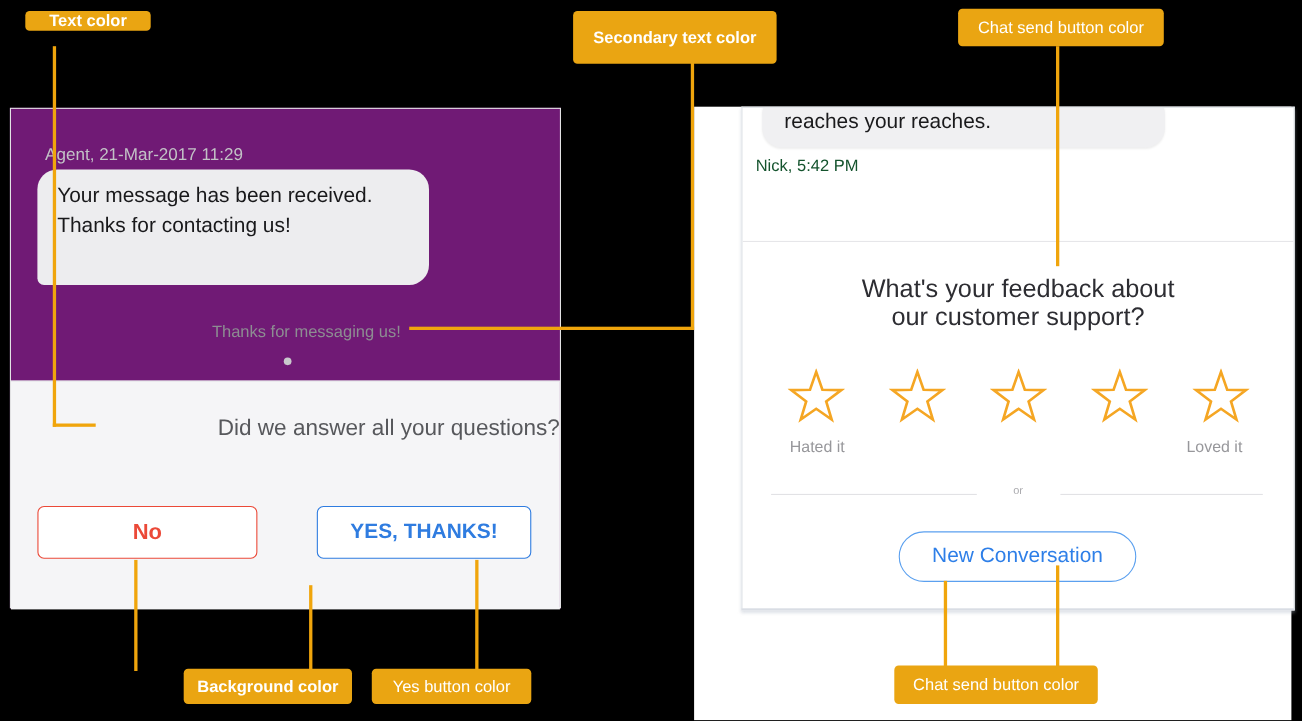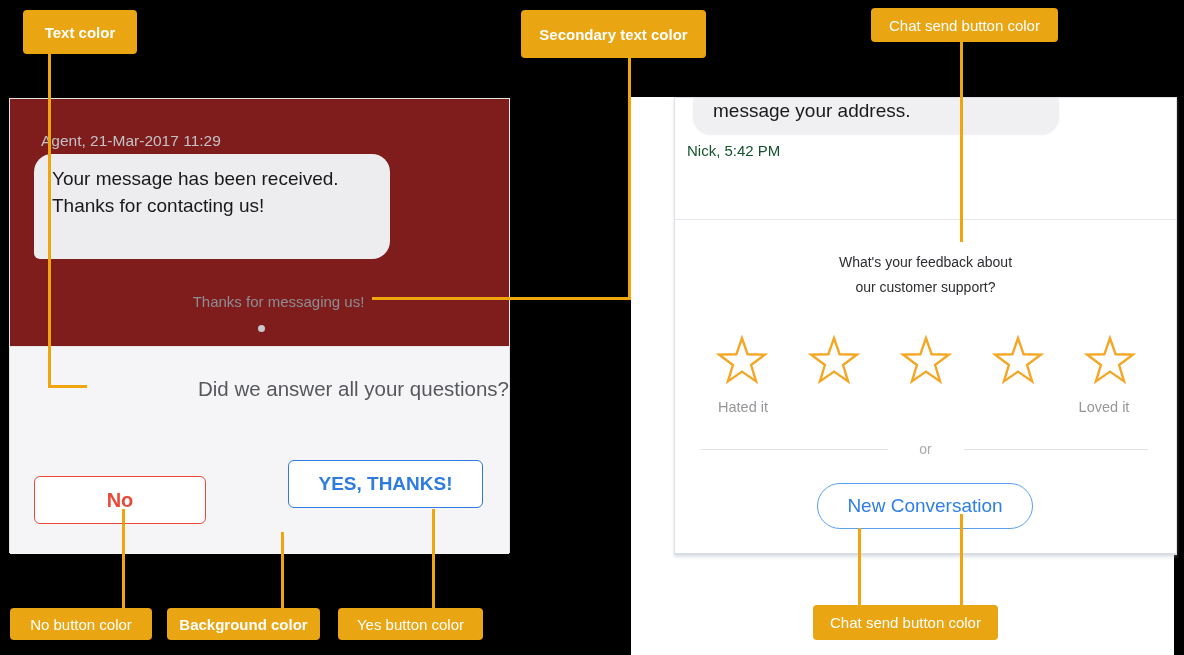--- a/index.html
+++ b/index.html
@@ -1,64 +1,64 @@
 <!DOCTYPE html>
 <html style="--callout-bg: #EAA512; --callout-text: #FFFFFF; --connector: #F0A50C; --no-button: #EB4938; --yes-button: #2F7CE0; --star: #F5A623; --new-conversation: #2E7FE8; --background-section: #F5F5F7;"><head>
 <meta charset="utf-8">
 <style>
   html,body{margin:0;padding:0;background:#000;}
   *{box-sizing:border-box;font-family:"Liberation Sans","DejaVu Sans",sans-serif;}
   .canvas{position:relative;width:1184px;height:655px;background:#000;overflow:hidden;}
 
   
   .panel-left{position:absolute;left:9px;top:98px;width:501px;height:455px;
-    background:#7f1d1d;border:1px solid #e2e2e4;}
+    background:#701a75;border:1px solid #e2e2e4;}
   .lp-timestamp{position:absolute;left:31px;top:33px;font-size:15.5px;color:#c2c2c6;}
   .lp-bubble{position:absolute;left:24px;top:55px;width:356px;height:105px;
     background:#ededef;border-radius:18px 18px 18px 6px;
     padding:11px 18px;font-size:19px;line-height:27px;color:#19191b;}
   .lp-secondary{position:absolute;left:0;top:194px;width:100%;text-align:center;
     font-size:15px;color:#8d8d92;padding-left:38px;}
   .lp-dot{position:absolute;left:248px;top:226px;width:7px;height:7px;border-radius:50%;
     background:#c9c9cd;}
   .lp-bottom{position:absolute;left:0;top:247px;width:100%;height:208px;
     background:var(--background-section,#f5f5f7);border-top:1px solid #e7e7ea;}
   .lp-question{position:absolute;left:0;top:30px;width:100%;text-align:right;
     font-size:20.5px;color:#57585c;}
   .btn{position:absolute;top:113px;height:48px;background:#fff;border-radius:6px;
     font-weight:bold;cursor:pointer;}
-  .btn-no{left:24px;width:172px;border:1.5px solid var(--no-button,#eb4938);
-    color:var(--no-button,#eb4938);font-size:20px;margin-top:16px;}
+  .btn-no{left:24px;width:200px;border:1.5px solid var(--no-button,#eb4938);
+    color:var(--no-button,#eb4938);font-size:20px;}
   .btn-yes{left:278px;width:195px;border:1.5px solid var(--yes-button,#2f7ce0);
     color:var(--yes-button,#2f7ce0);font-size:19px;}
 
   
   .right-page{position:absolute;left:631px;top:97px;width:543px;height:558px;background:#fff;}
   .panel-right{position:absolute;left:674px;top:97px;width:503px;height:458px;background:#fff;
     border:1px solid #dde1e6;border-bottom:2px solid #d9dde4;
     box-shadow:0 2px 3px rgba(170,180,195,.4);overflow:hidden;}
   .rp-bubble{position:absolute;left:18px;top:-12px;width:366px;height:48px;
     background:#f0f0f2;border-radius:18px;box-shadow:0 1px 2px rgba(0,0,0,.07);
     padding:14px 20px 0 20px;font-size:19px;color:#1a1a1c;}
   .rp-timestamp{position:absolute;left:12px;top:44px;font-size:15px;color:#14532d;}
   .rp-divider{position:absolute;left:0;top:121px;width:100%;border-top:1px solid #e6e6e9;}
   .rp-question{position:absolute;left:0;top:152px;width:100%;text-align:center;
-    font-size:14px;line-height:25px;color:#2d2d32;font-weight:500;}
+    font-size:23px;line-height:25px;color:#2d2d32;font-weight:500;}
   .rp-stars{position:absolute;left:0;top:237px;width:100%;display:flex;
     justify-content:center;gap:40px;}
   .star{width:52px;height:52px;cursor:pointer;}
   .rp-hated{position:absolute;left:28px;top:301px;width:80px;text-align:center;
     font-size:14.5px;color:#97979b;}
   .rp-loved{position:absolute;left:389px;top:301px;width:80px;text-align:center;
     font-size:14.5px;color:#97979b;}
   .or-line{position:absolute;top:351px;border-top:1px solid #e2e2e5;}
   .or-left{left:26px;width:187px;}
   .or-right{left:289px;width:184px;}
   .or-text{position:absolute;left:0;top:343px;width:100%;text-align:center;
-    font-size:14px;color:#ababaf;}
+    font-size:10px;color:#ababaf;}
   .btn-newconv{position:absolute;left:142px;top:385px;width:216px;height:46px;
     background:#fff;border:1.5px solid #5ba0ef;border-radius:24px;
     font-size:19px;color:var(--new-conversation,#2e7fe8);cursor:pointer;}
 
   
   .conn{position:absolute;background:var(--connector,#f0a50c);}
   .callout{position:absolute;background:var(--callout-bg,#eaa512);
     color:var(--callout-text,#fff);border-radius:4px;font-size:15px;
     display:flex;align-items:center;justify-content:center;white-space:nowrap;}
   .w700{font-weight:700}.w600{font-weight:600}.w500{font-weight:500}.w400{font-weight:400}
@@ -75,21 +75,21 @@
     <div class="lp-dot"></div>
     <div class="lp-bottom">
       <div class="lp-question">Did we answer all your questions?</div>
       <button class="btn btn-no">No</button>
       <button class="btn btn-yes">YES, THANKS!</button>
     </div>
   </section>
 
   <div class="right-page"></div>
   <section class="panel-right">
-    <div class="rp-bubble">message your address.</div>
+    <div class="rp-bubble">reaches your reaches.</div>
     <div class="rp-timestamp">Nick, 5:42 PM</div>
     <div class="rp-divider"></div>
     <div class="rp-question">
       <div>What's your feedback about</div>
       <div>our customer support?</div>
     </div>
     <div class="rp-stars" id="stars-row">
         <svg class="star" viewBox="0 0 50 50">
           <polygon points="25,3 30.41,18.56 46.87,18.89 33.75,28.84 38.52,44.61 25,35.2 11.48,44.61 16.25,28.84 3.13,18.89 19.59,18.56" fill="none" stroke="#F5A623" stroke-width="2.3"></polygon>
         </svg>
@@ -118,21 +118,20 @@
   <div class="conn" style="left:48px;top:385px;width:39px;height:3px"></div>
   <div class="conn" style="left:628px;top:42px;width:3px;height:258px"></div>
   <div class="conn" style="left:372px;top:297px;width:259px;height:3px"></div>
   <div class="conn" style="left:960px;top:42px;width:3px;height:200px"></div>
   <div class="conn" style="left:122px;top:509px;width:3px;height:101px"></div>
   <div class="conn" style="left:281px;top:532px;width:3px;height:78px"></div>
   <div class="conn" style="left:432px;top:509px;width:3px;height:101px"></div>
   <div class="conn" style="left:858px;top:528px;width:3px;height:79px"></div>
   <div class="conn" style="left:960px;top:514px;width:3px;height:93px"></div>
 
-  <div class="callout w600" style="left:23px;top:10px;width:114px;height:44px">Text color</div>
+  <div class="callout w600" style="left:23px;top:10px;width:114px;height:18px">Text color</div>
   <div class="callout w700" style="left:521px;top:10px;width:185px;height:48px">Secondary text color</div>
   <div class="callout w400" style="left:871px;top:8px;width:187px;height:34px">Chat send button color</div>
-  <div class="callout w500" style="left:10px;top:608px;width:142px;height:32px">No button color</div>
   <div class="callout w500" style="left:338px;top:608px;width:145px;height:32px">Yes button color</div>
   <div class="callout w600" style="left:167px;top:608px;width:153px;height:32px">Background color</div>
   <div class="callout w400" style="left:813px;top:605px;width:185px;height:35px">Chat send button color</div>
 
 </div>
 
 </body></html>

